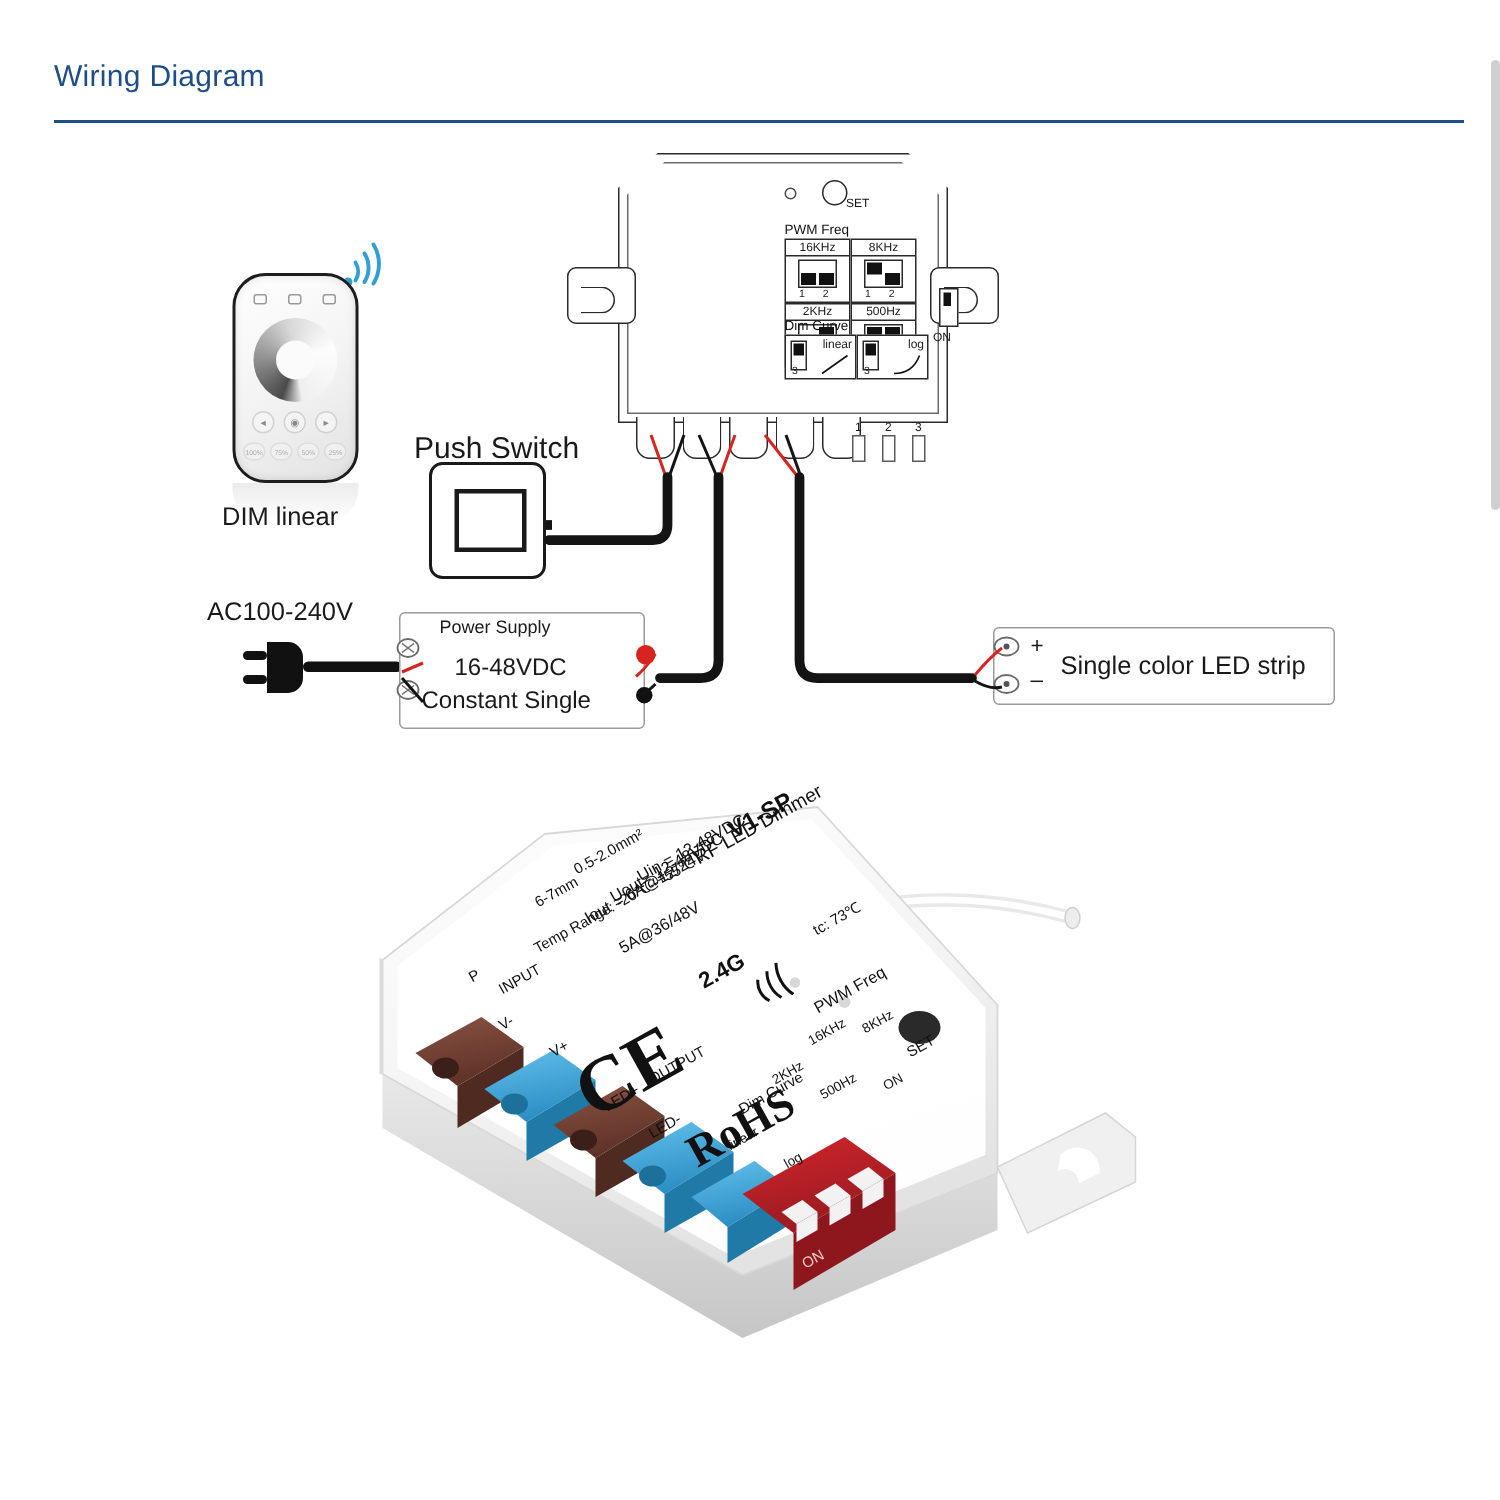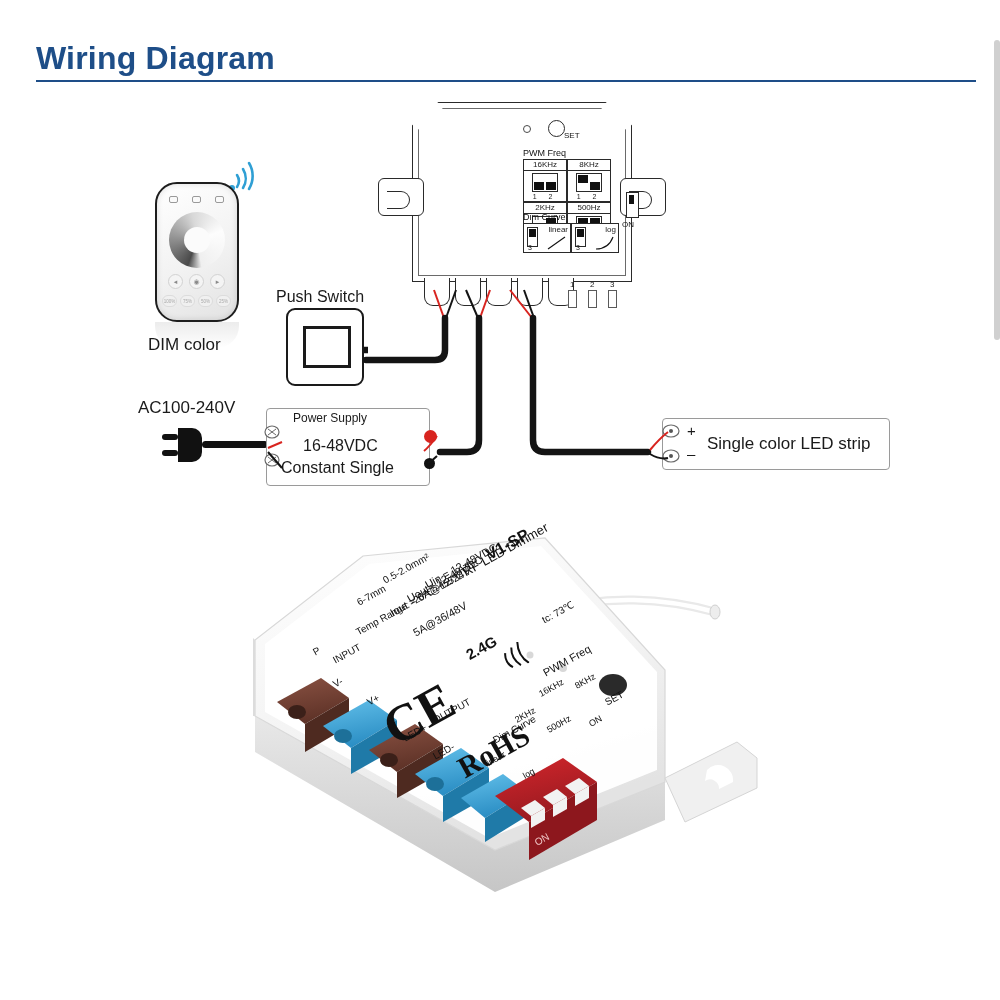--- a/index.html
+++ b/index.html
@@ -10,21 +10,21 @@
     color:#1a1a1a;
     position:relative;
     overflow:hidden;
   }
   .page { position:relative; width:1000px; height:1000px; }
 
   
   .header { position:absolute; left:0; top:28px; width:1000px; height:60px; }
   .header-title {
     position:absolute; left:36px; top:12px;
-    font-size:32px; color:#1e4e88; letter-spacing:.2px; font-weight:700;
+    font-size:20px; color:#1e4e88; letter-spacing:.2px; font-weight:400;
   }
   .header-rule {
     position:absolute; left:36px; top:52px; width:940px; height:2px;
     background:#1e4e88;
   }
   .scroll-track {
     position:absolute; right:0; top:40px; width:6px; height:300px;
     background:#d0d0d0; border-radius:3px;
   }
   .lbl { position:absolute; font-size:15px; color:#1a1a1a; white-space:nowrap; }
@@ -268,23 +268,23 @@
     <div class="r-wheel"></div>
     <div class="r-midbtn" style="left:13px">◂</div>
     <div class="r-midbtn" style="left:34px">◉</div>
     <div class="r-midbtn" style="left:55px">▸</div>
     <div class="r-preset" style="left:7px">100%</div>
     <div class="r-preset" style="left:25px">75%</div>
     <div class="r-preset" style="left:43px">50%</div>
     <div class="r-preset" style="left:61px">25%</div>
   </div>
   <div class="remote-shadow"></div>
-  <div class="lbl" style="left:148px; top:335px; font-size:17px;">DIM color</div>
-
-  <div class="lbl" style="left:276px; top:288px; font-size:16px;">Push Switch</div>
+  <div class="lbl" style="left:148px; top:335px; font-size:17px;">DIM linear</div>
+
+  <div class="lbl" style="left:276px; top:288px; font-size:20px;">Push Switch</div>
   <div style="position:absolute; left:286px; top:308px; width:78px; height:78px; border:2px solid #1a1a1a; border-radius:9px; background:#fff;">
     <div style="position:absolute; left:15px; top:16px; width:48px; height:42px; border:3px solid #1a1a1a; background:#fff;"></div>
   </div>
 
   <div class="lbl" style="left:138px; top:398px; font-size:17px;">AC100-240V</div>
   <svg style="position:absolute; left:160px; top:420px; width:110px; height:60px;" viewBox="0 0 110 60">
     <rect x="2" y="14" width="16" height="6" rx="3" fill="#111"></rect>
     <rect x="2" y="30" width="16" height="6" rx="3" fill="#111"></rect>
     <path d="M18 8 h14 a10 10 0 0 1 10 10 v14 a10 10 0 0 1 -10 10 h-14 z" fill="#111"></path>
     <rect x="42" y="21" width="66" height="7" rx="3.5" fill="#111"></rect>

